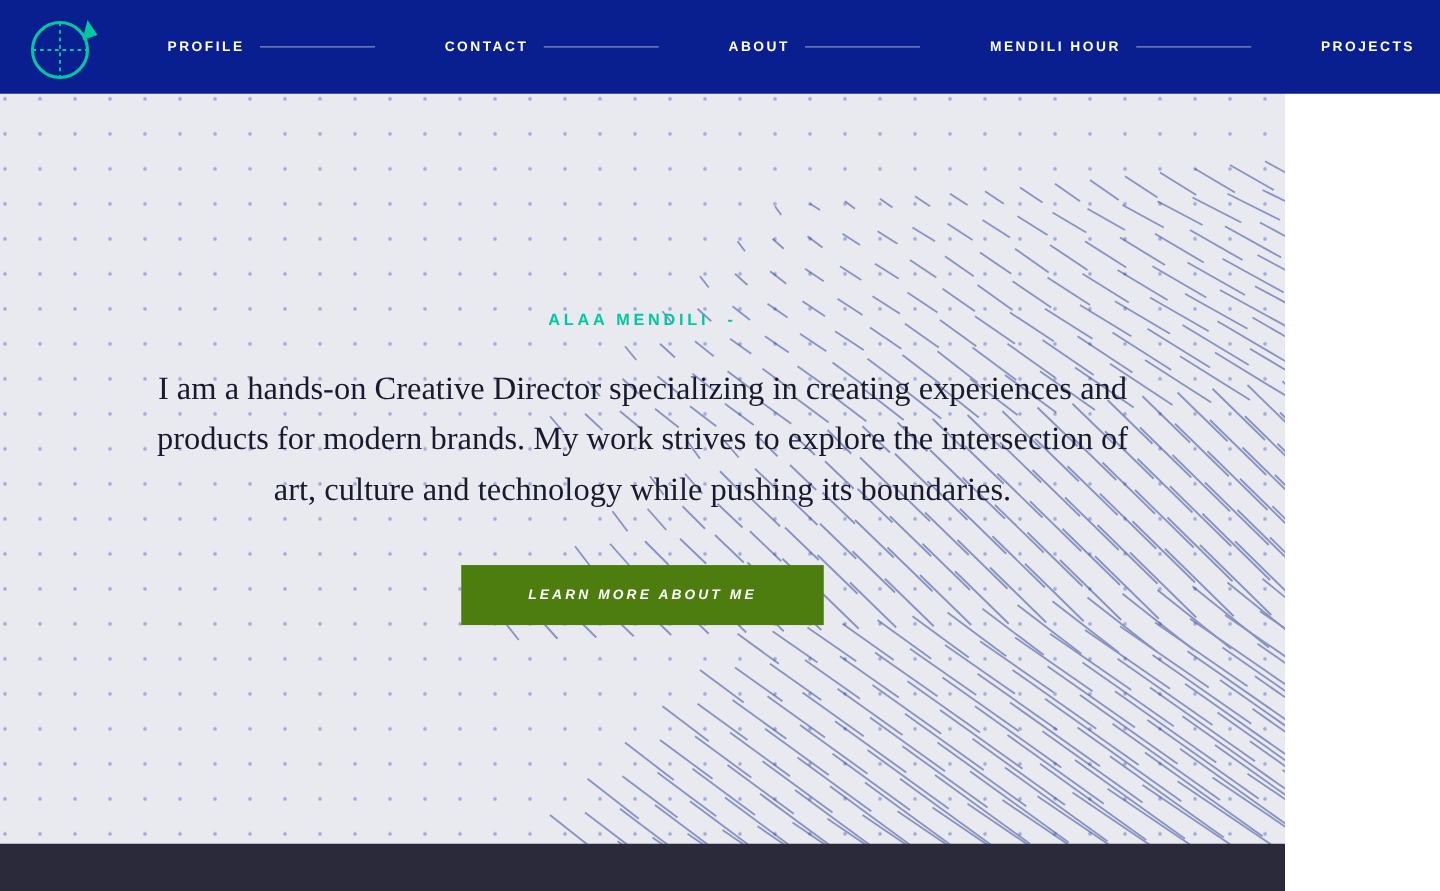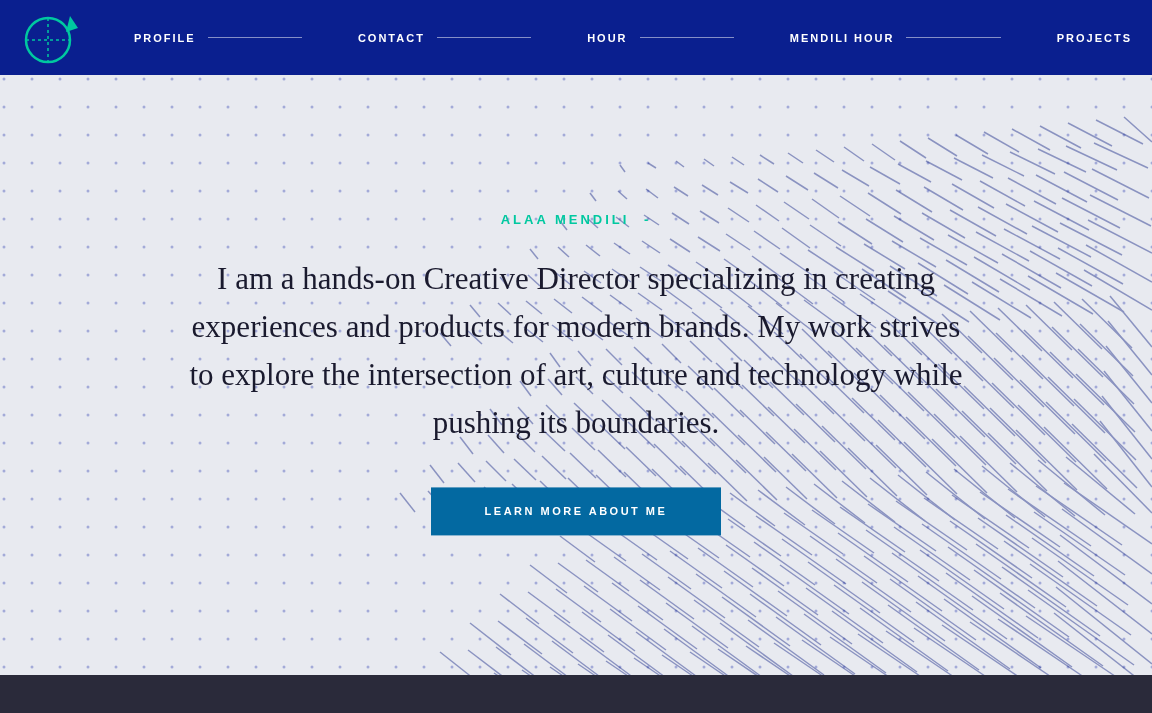--- a/index.html
+++ b/index.html
@@ -41,21 +41,21 @@
     .nav-line {
       flex: 1;
       height: 1px;
       background: rgba(255,255,255,0.5);
       margin: 0 12px;
     }
 
     
     .main {
       position: relative;
-      width: 1152px;
+      width: 1028px;
       height: 638px;
       background: #e8eaf0;
       overflow: hidden;
     }
 
     
     .pattern-canvas {
       position: absolute;
       top: 0; left: 0;
       width: 100%;
@@ -79,39 +79,40 @@
       letter-spacing: 3px;
       font-weight: 700;
       margin-bottom: 28px;
     }
     .subtitle-dash {
       color: #00c8a0;
       margin-left: 8px;
     }
     .hero-text {
       color: #1a1a2e;
-      font-size: 31px;
+      font-size: 26px;
       line-height: 1.55;
       font-family: 'Georgia', serif;
       margin-bottom: 40px;
       font-weight: normal;
     }
     .cta-button {
       display: inline-block;
-      background: #0369a1;
+      background: #4d7c0f;
       color: white;
       font-family: 'Arial', sans-serif;
       font-size: 11px;
       letter-spacing: 2.5px;
       font-weight: 700;
       padding: 18px 54px;
       text-decoration: none;
       cursor: pointer;
       border: none;
       outline: none;
+      font-style: italic;
     }
 
     
     .bottom-strip {
       position: absolute;
       bottom: 0;
       left: 0;
       width: 100%;
       height: 38px;
       background: #2a2a3a;
@@ -127,21 +128,21 @@
     <polygon points="50,8 58,20 46,24" fill="#00c8a0"></polygon>
     <line x1="28" y1="10" x2="28" y2="54" stroke="#00c8a0" stroke-width="1.5" stroke-dasharray="3,3"></line>
     <line x1="6" y1="32" x2="50" y2="32" stroke="#00c8a0" stroke-width="1.5" stroke-dasharray="3,3"></line>
   </svg>
 
   <div class="nav-links">
     <a class="nav-link">PROFILE</a>
     <div class="nav-line"></div>
     <a class="nav-link">CONTACT</a>
     <div class="nav-line"></div>
-    <a class="nav-link">HOUR</a>
+    <a class="nav-link">ABOUT</a>
     <div class="nav-line"></div>
     <a class="nav-link">MENDILI HOUR</a>
     <div class="nav-line"></div>
     <a class="nav-link">PROJECTS</a>
   </div>
 </nav>
 
 <div class="main">
 
   <svg class="pattern-canvas" xmlns="http://www.w3.org/2000/svg">

